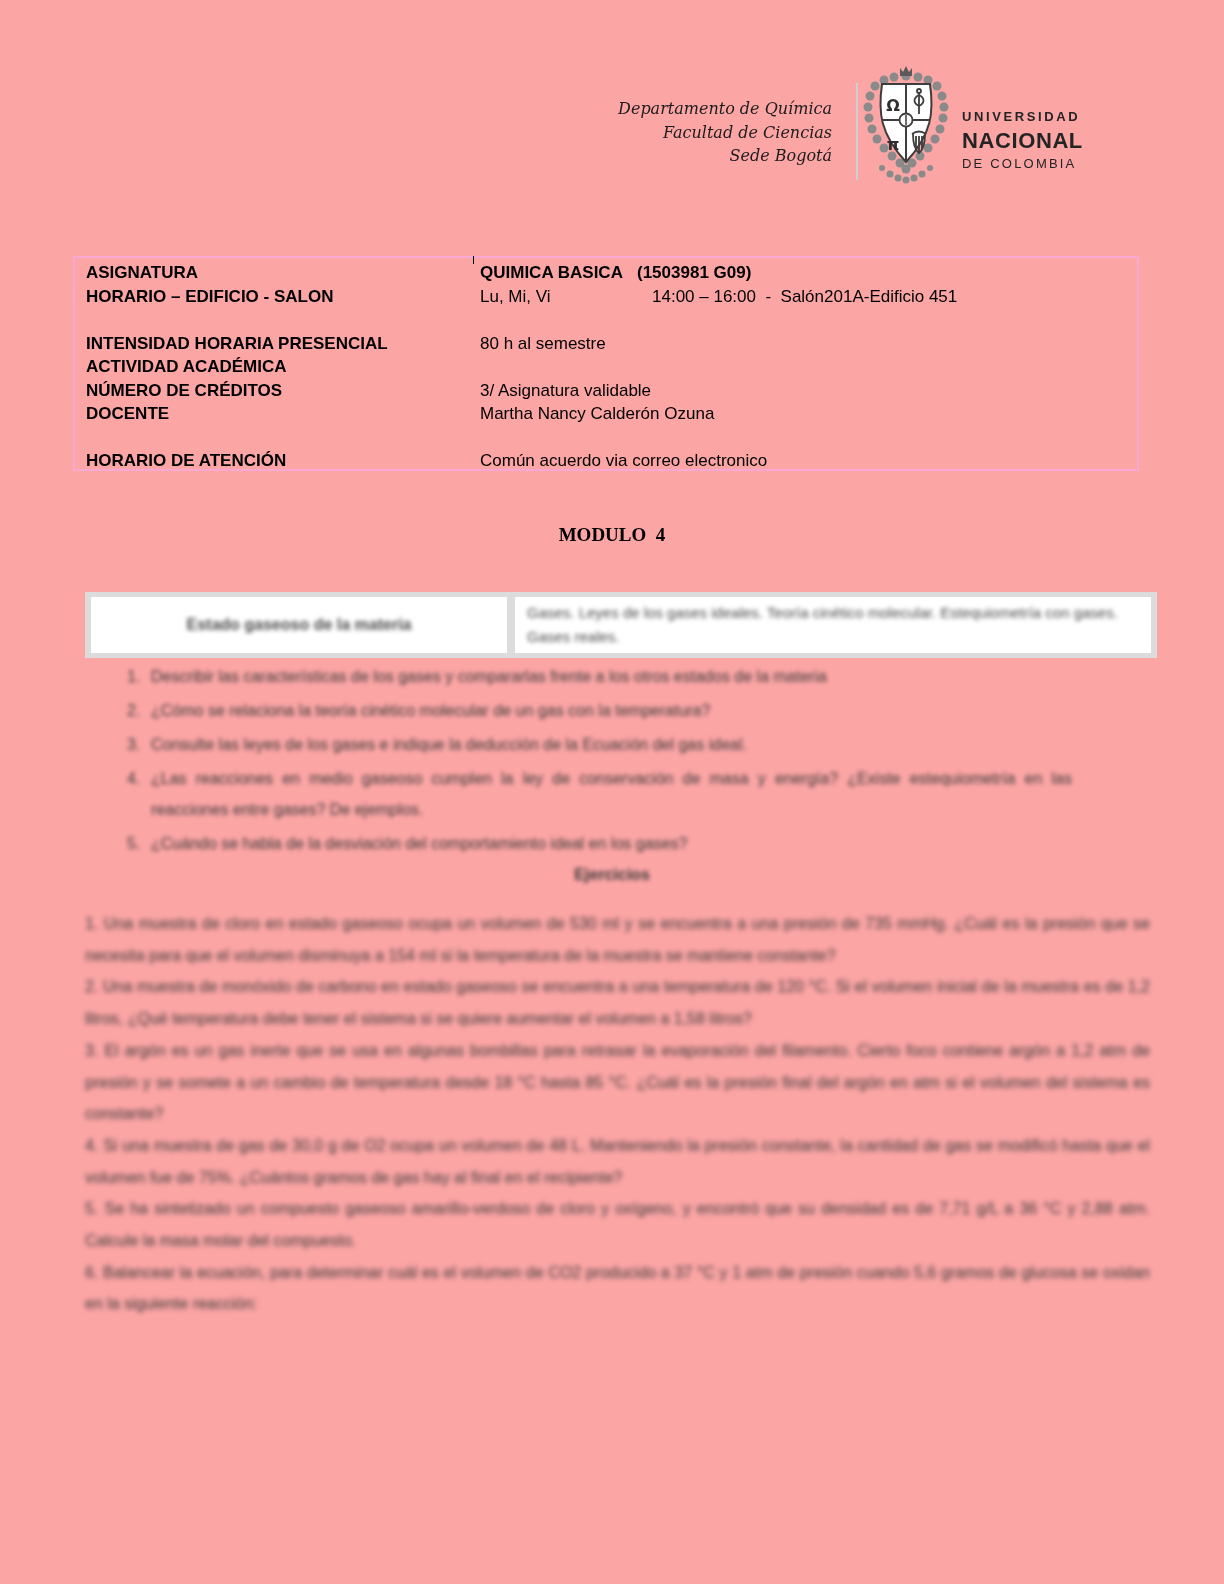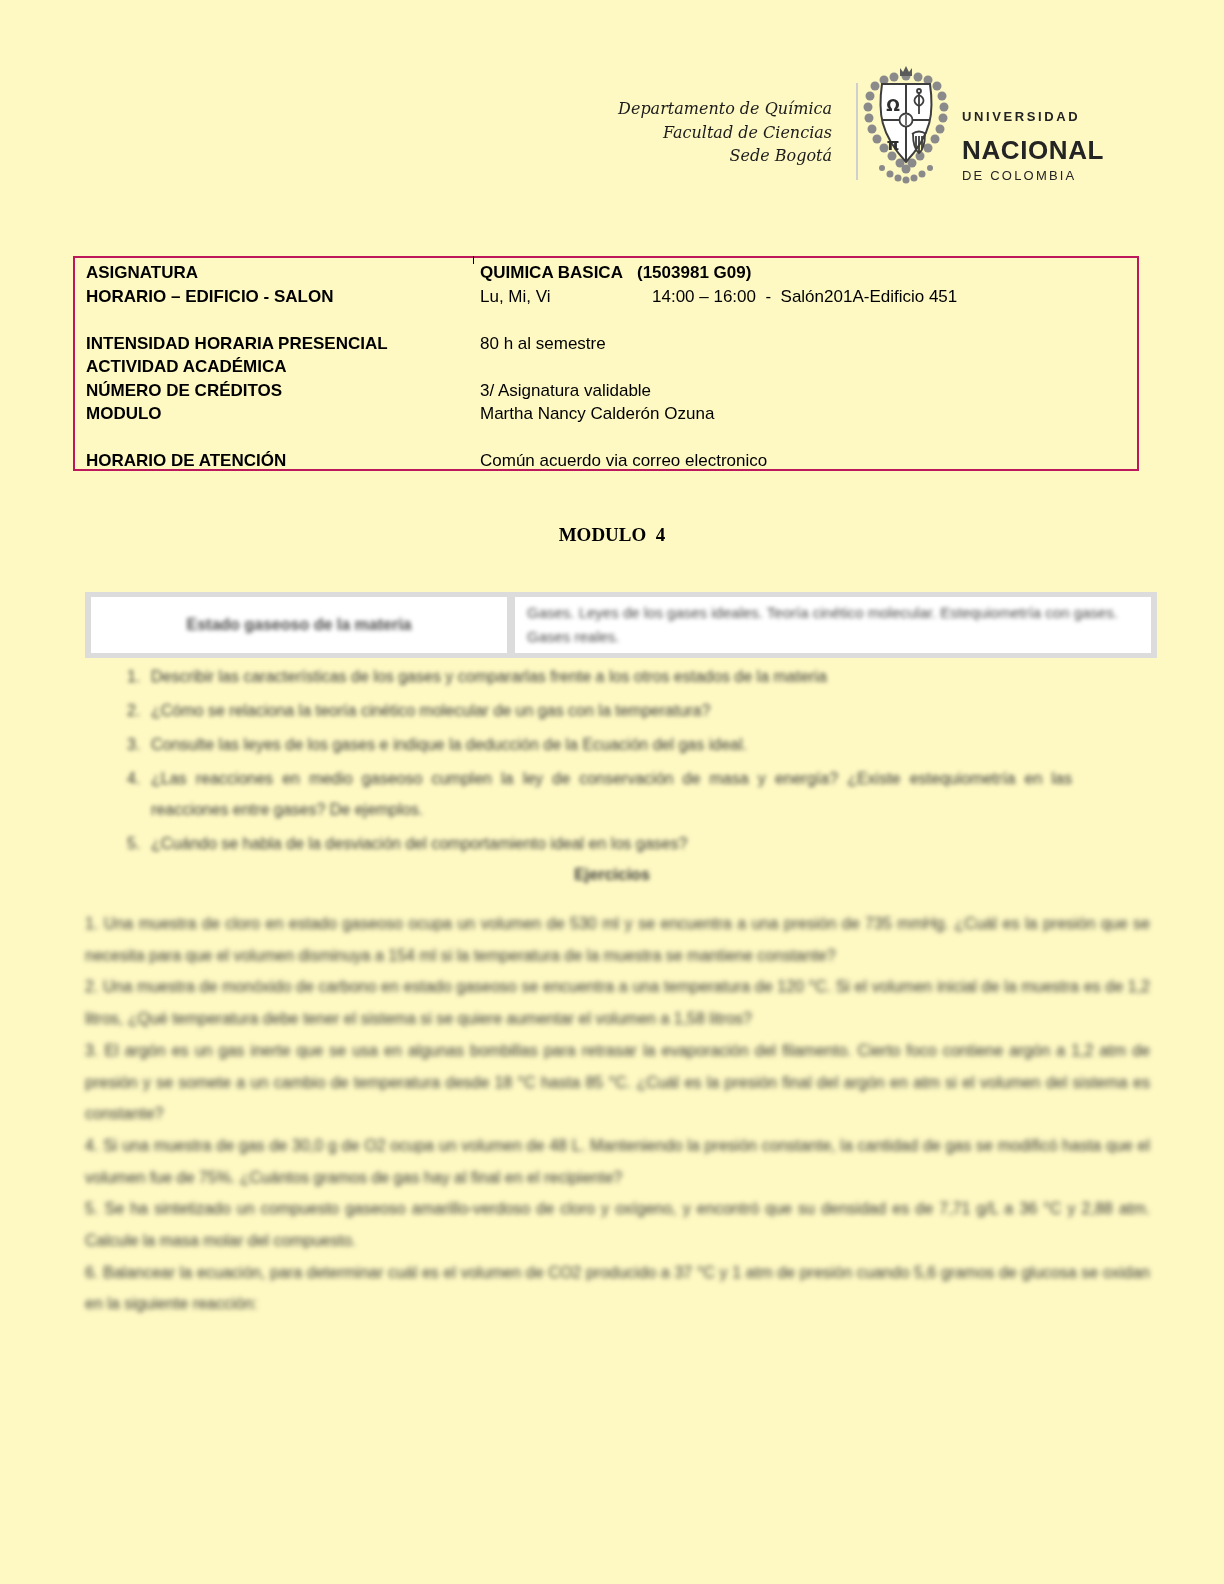--- a/index.html
+++ b/index.html
@@ -1,37 +1,37 @@
 <!DOCTYPE html>
 <html><head>
 <meta charset="utf-8">
 <style>
   html,body { margin:0; padding:0; background:#ffffff; }
   .page {
-    position:relative; width:1224px; height:1584px; background:#fef9c3;
+    position:relative; width:1224px; height:1584px; background:#fca5a5;
     font-family:"Liberation Sans", sans-serif; color:#000; overflow:hidden;
   }
 
   
   .dept {
     position:absolute; top:97px; left:500px; width:332px; text-align:right;
     font-family:"DejaVu Serif", serif; font-style:italic; font-size:16px;
     line-height:23.5px; color:#1c1c1c;
   }
   .hdr-divider { position:absolute; left:856px; top:83px; width:2px; height:97px; background:#cfcfcf; }
   .crest { position:absolute; left:860px; top:64px; }
   .univ { position:absolute; left:962px; top:109px; color:#242424; }
   .univ .u1 { font-size:13px; font-weight:bold; letter-spacing:2.6px; }
-  .univ .u2 { font-size:26px; font-weight:bold; letter-spacing:0.6px; margin-top:11px; }
+  .univ .u2 { font-size:22px; font-weight:bold; letter-spacing:0.6px; margin-top:4px; }
   .univ .u3 { font-size:13px; font-weight:normal; letter-spacing:2.2px; margin-top:2px; }
 
   
   .info-table {
     position:absolute; left:73px; top:256px; width:1066px; height:215px;
-    border:2px solid #be185d; box-sizing:border-box; padding:3px 0 0 11px;
+    border:2px solid #f9a8d4; box-sizing:border-box; padding:3px 0 0 11px;
     font-size:17px; line-height:23.5px;
   }
   .tick { position:absolute; top:-2px; left:398px; width:1px; height:8px; background:#000; }
   .itr { display:flex; min-height:23.5px; }
   .itr .lbl { width:394px; font-weight:bold; flex-shrink:0; white-space:pre; }
   .itr .val { display:flex; flex:1; }
   .itr .v1, .itr .v2 { white-space:pre; }
   .row0 .v1 { font-weight:bold; width:157px; }
   .row0 .v2 { font-weight:bold; }
   .row1 .v1 { width:172px; }
@@ -179,21 +179,21 @@
     <div class="itr">
       <span class="lbl">ACTIVIDAD ACADÉMICA</span>
     </div>
     <div class="itr">
       <span class="lbl">NÚMERO DE CRÉDITOS</span>
       <span class="val">
           <span class="v1">3/ Asignatura validable</span>
         </span>
     </div>
     <div class="itr">
-      <span class="lbl">MODULO</span>
+      <span class="lbl">DOCENTE</span>
       <span class="val">
           <span class="v1">Martha Nancy Calderón Ozuna</span>
         </span>
     </div>
     <div class="itr">
       <span class="lbl"></span>
     </div>
     <div class="itr">
       <span class="lbl">HORARIO DE ATENCIÓN</span>
       <span class="val">

